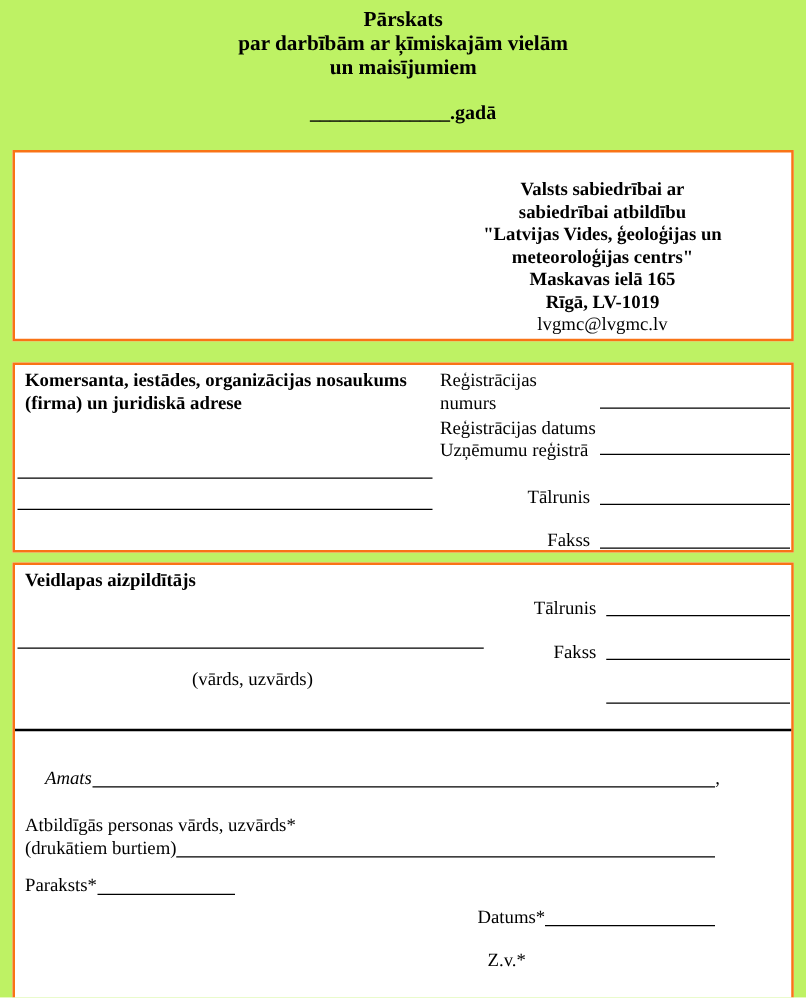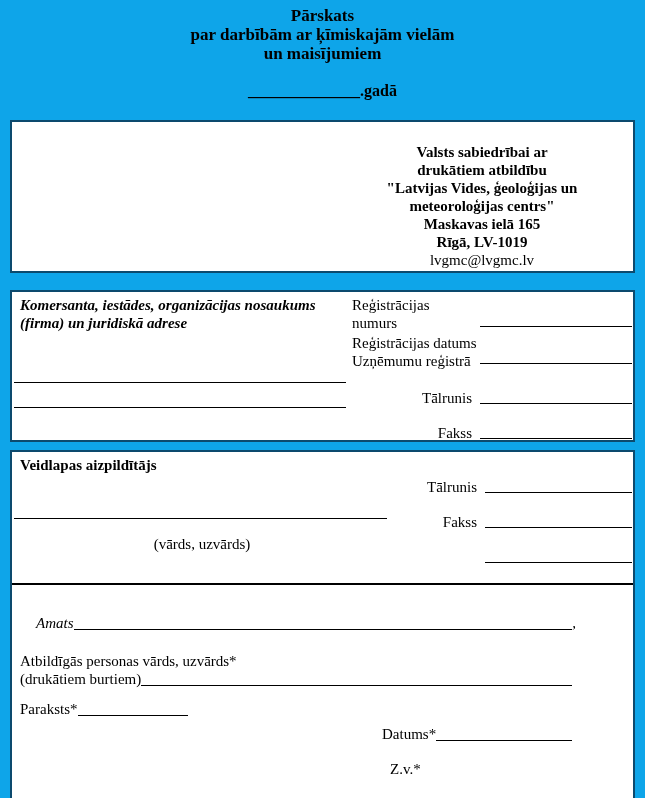--- a/index.html
+++ b/index.html
@@ -1,23 +1,23 @@
 <!DOCTYPE html>
 <html><head>
 <meta charset="utf-8">
 <style>
   * { margin:0; padding:0; box-sizing:border-box; }
   html,body { background:#ffffff; }
   body { font-family:"Liberation Serif", serif; color:#000; }
-  .page { position:relative; width:645px; height:798px; background:#0ea5e9; font-size:15px; overflow:hidden; }
+  .page { position:relative; width:645px; height:798px; background:#bef264; font-size:15px; overflow:hidden; }
   .b { font-weight:bold; }
   .n { font-weight:normal; }
   .title-block { position:absolute; top:6px; left:0; width:100%; text-align:center; font-size:17px; font-weight:bold; line-height:19px; }
   .year-line { position:absolute; top:82px; left:0; width:100%; text-align:center; font-size:16px; font-weight:bold; }
-  .box { position:absolute; border:2px solid #0c4a6e; background:#fff; }
+  .box { position:absolute; border:2px solid #f97316; background:#fff; }
   .abs { position:absolute; line-height:18px; }
   .blank-abs { position:absolute; height:0; border-bottom:1px solid #000; }
   .rrow { position:absolute; display:flex; align-items:flex-end; line-height:18px; }
   .rrow .fill { flex:1; border-bottom:1px solid #000; margin-bottom:2px; height:0; }
   .rrow .fixfill { border-bottom:1px solid #000; margin-bottom:2px; height:0; }
   .right { text-align:right; }
   .center { text-align:center; }
   .divider { position:absolute; background:#000; height:2px; }
 </style>
 </head>
@@ -31,31 +31,31 @@
     <div>un maisījumiem</div>
   </div>
 
   <div class="year-line">
     <span>______________</span><span>.gadā</span>
   </div>
 
   <div class="box" style="left:10px; top:120px; width:625px; height:153px;">
     <div class="abs b center" style="top:21px; right:6px; width:290px;">
       <div>Valsts sabiedrībai ar</div>
-      <div>drukātiem atbildību</div>
+      <div>sabiedrībai atbildību</div>
       <div>"Latvijas Vides, ģeoloģijas un</div>
       <div>meteoroloģijas centrs"</div>
       <div>Maskavas ielā 165</div>
       <div>Rīgā, LV-1019</div>
       <div class="n">lvgmc@lvgmc.lv</div>
     </div>
   </div>
 
   <div class="box" style="left:10px; top:290px; width:625px; height:152px;">
-    <div class="abs b" style="left:8px; top:4px; width:335px;font-style:italic;">
+    <div class="abs b" style="left:8px; top:4px; width:335px;">
       <div>Komersanta, iestādes, organizācijas nosaukums</div>
       <div>(firma) un juridiskā adrese</div>
     </div>
 
     <div class="abs" style="left:340px; top:4px;">
       <div>Reģistrācijas</div>
       <div>numurs</div>
     </div>
     <div class="blank-abs" style="left:468px; top:34px; width:152px;"></div>
 

